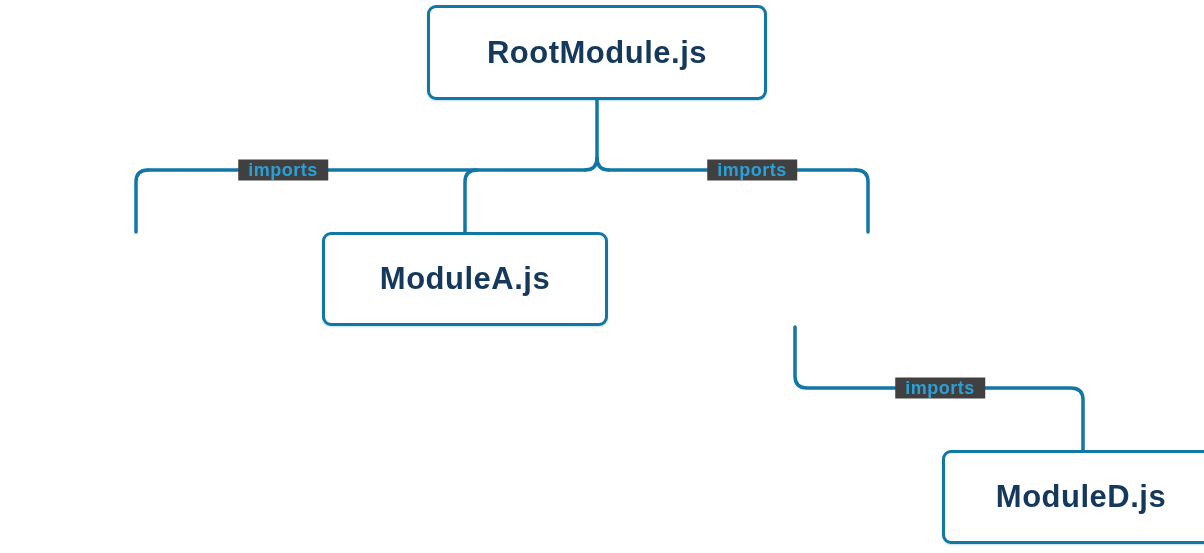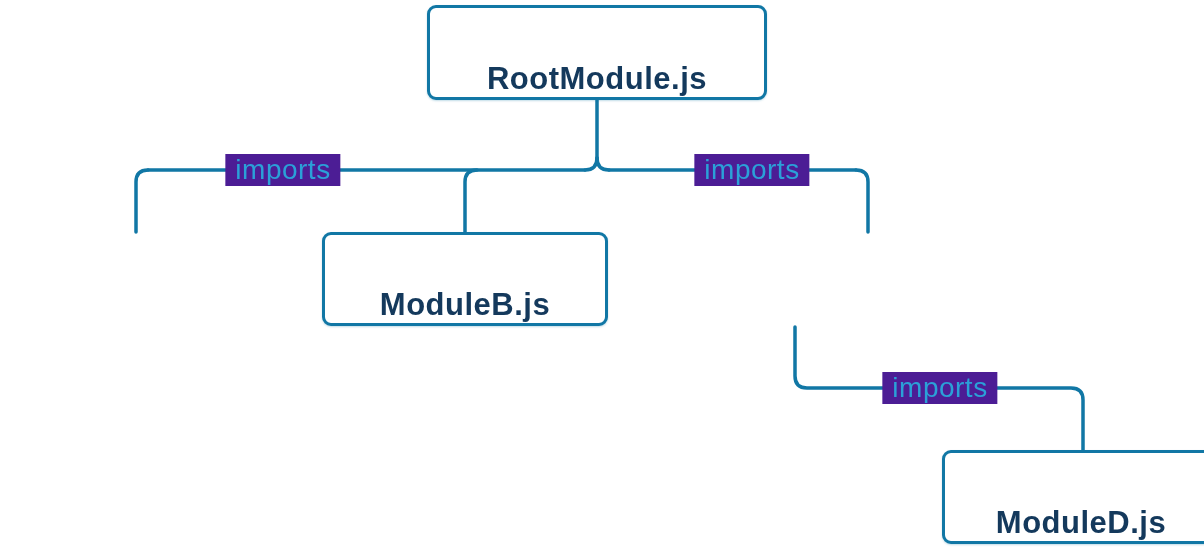--- a/index.html
+++ b/index.html
@@ -29,35 +29,35 @@
     stroke-width:3.5;
     stroke-linecap:round;
   }
   .node{
     position:absolute;
     box-sizing:border-box;
     background:var(--node-bg);
     border:3.5px solid var(--border);
     border-radius:9px;
     display:flex;
-    align-items:flex-end;
+    align-items:center;
     justify-content:center;
     color:var(--node-text);
     font-size:31px;
     font-weight:bold;
     letter-spacing:0.5px;
     box-shadow:0 1px 2px rgba(17,119,165,0.25);
   }
   .edge-label{
     position:absolute;
     transform:translate(-50%,-50%);
-    background:#4c1d95;
+    background:#404040;
     color:var(--edge-label);
-    font-size:28px;
-    font-weight:normal;
+    font-size:18px;
+    font-weight:bold;
     padding:0 10px;
     letter-spacing:0.5px;
     white-space:nowrap;
   }
   .node-root{left:427px;top:5px;width:340px;height:95px;}
   .node-a{left:2px;top:232px;width:270px;height:94px;}
   .node-b{left:322px;top:232px;width:286px;height:94px;}
   .node-c{left:682px;top:232px;width:292px;height:94px;}
   .node-d{left:922px;top:450px;width:278px;height:94px;margin-left:20px;}
   .label-imports-left{left:283px;top:170px;}
@@ -87,21 +87,21 @@
 
     <path d="M795,327 L795,376 Q795,388 807,388 L1071,388 Q1083,388 1083,400 L1083,450"></path>
   </svg>
 
   <div class="node node-root">
     <span>RootModule.js</span>
   </div>
 
 
   <div class="node node-b">
-    <span>ModuleB.js</span>
+    <span>ModuleA.js</span>
   </div>
 
 
   <div class="node node-d">
     <span>ModuleD.js</span>
   </div>
 
   <span class="edge-label label-imports-left">imports</span>
   <span class="edge-label label-imports-right">imports</span>
   <span class="edge-label label-imports-bottom">imports</span>

